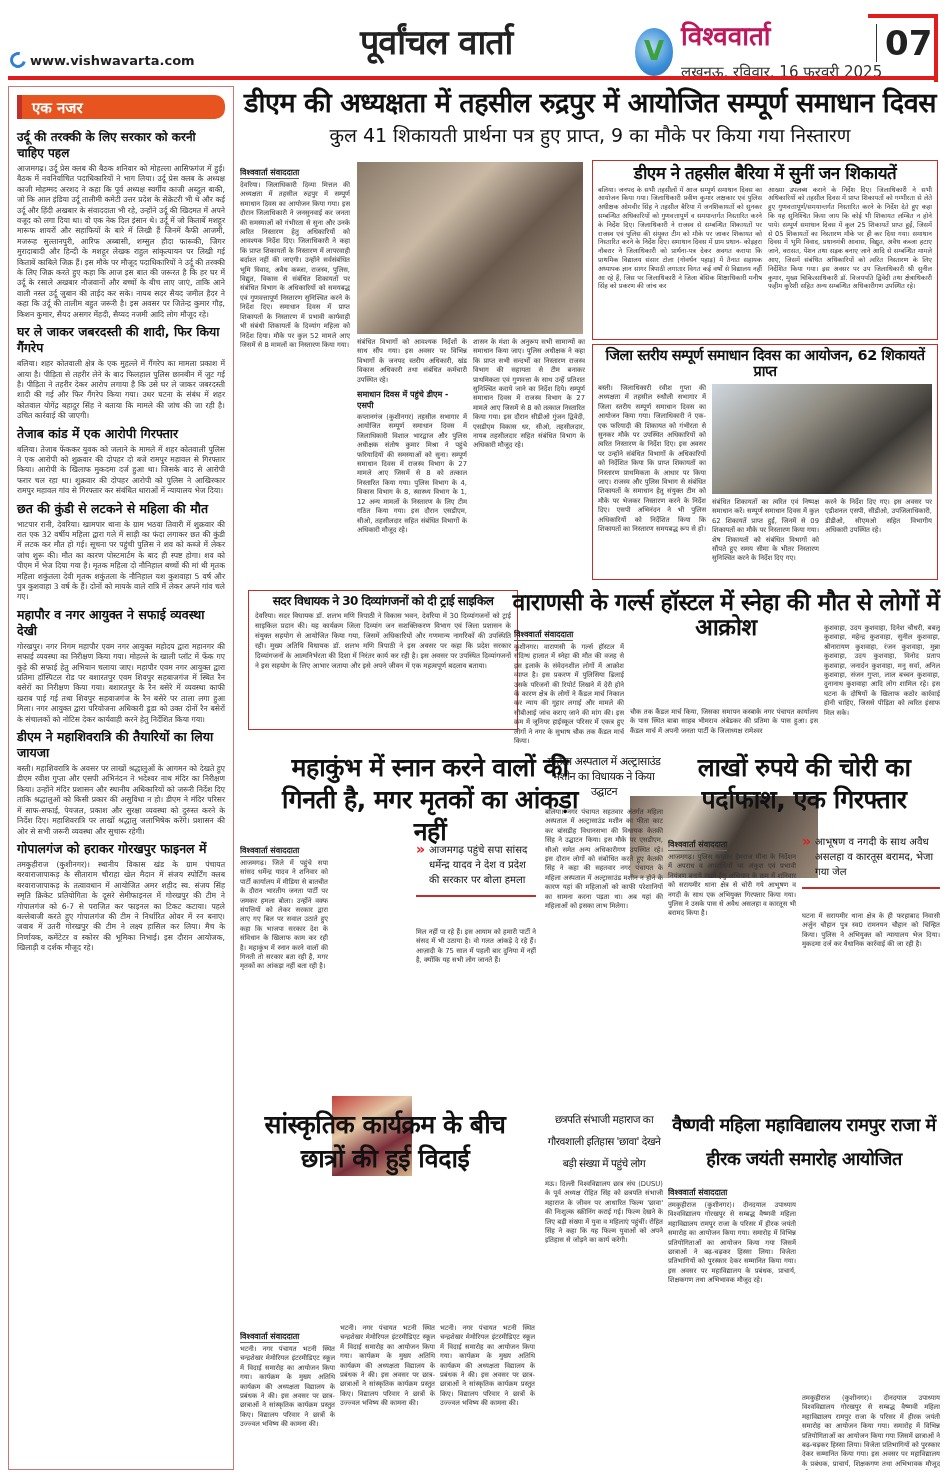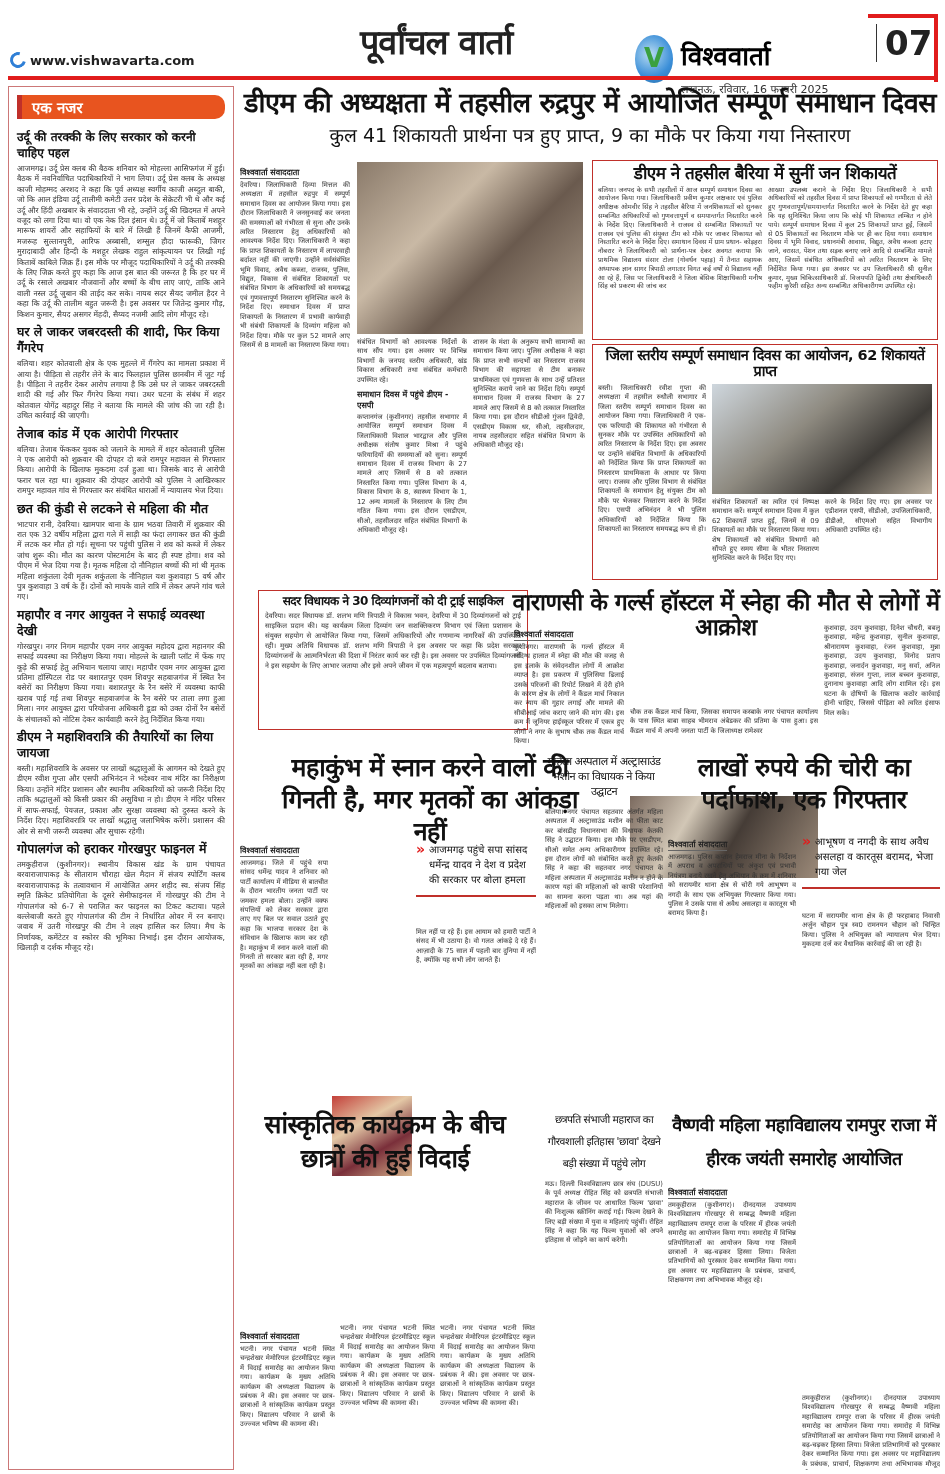--- a/index.html
+++ b/index.html
@@ -7,22 +7,22 @@
   body { font-family: "DejaVu Sans", "Liberation Sans", sans-serif; color: #1a1a1a; position: relative; }
 
   .abs { position: absolute; }
   .masthead { left: 0; top: 0; width: 945px; height: 78px; }
   .site-url { left: 10px; top: 52px; font-size: 13px; font-weight: bold; color: #222; display: flex; align-items: center; gap: 4px; }
   .ie-icon { width: 16px; height: 16px; border-radius: 50%; border: 3px solid #2f7fd6; border-right-color: transparent; display: inline-block; transform: rotate(-30deg); }
   .section-title { left: 360px; top: 18px; font-size: 34px; font-weight: bold; color: #222; letter-spacing: -1px; }
   .brand { left: 635px; top: 22px; display: flex; align-items: center; gap: 8px; }
   .brand-logo { width: 38px; height: 48px; border-radius: 50%; background: radial-gradient(circle at 40% 40%, #b9dcf2, #3a8ed8 60%, #2d6fa8); position: relative; }
   .brand-logo::after { content: "V"; position: absolute; left: 9px; top: 8px; font-size: 26px; font-weight: bold; color: #3aa040; }
-  .brand-name { font-size: 26px; font-weight: bold; color: #000000; line-height: 28px; margin-top: 20px; }
-  .brand-date { font-size: 11px; color: #333; margin-top: 11px; }
+  .brand-name { font-size: 26px; font-weight: bold; color: #be185d; line-height: 28px; }
+  .brand-date { font-size: 15px; color: #333; margin-top: 11px; }
   .page-no-box { left: 868px; top: 14px; width: 70px; height: 68px; border-top: 4px solid #e11c1c; border-right: 4px solid #e11c1c; }
   .page-no { left: 876px; top: 24px; font-size: 34px; font-weight: bold; color: #222; border-left: 1px solid #333; padding-left: 8px; line-height: 38px; }
   .red-rule { left: 8px; top: 76px; width: 930px; height: 4px; background: #e11c1c; }
 
   
   .left-col { left: 8px; top: 86px; width: 226px; height: 1384px; border: 1px solid #c77; padding: 4px 8px; overflow: hidden; }
   .ek-najar { display: inline-block; background: #e8541f; color: #fff; font-weight: bold; font-size: 15px; padding: 2px 20px 2px 10px; border-radius: 0 10px 10px 0; border-left: 5px solid #c0302a; margin: 4px 0 6px 0; width: 100%; }
   .lc-head { font-size: 12.5px; font-weight: bold; color: #111; line-height: 16px; margin: 4px 0 3px 0; }
   .lc-body { font-size: 7.6px; line-height: 10.4px; color: #333; text-align: justify; }
 
@@ -124,21 +124,21 @@
     <div style="flex:1;">
       <div class="photo p5" style="height:110px;"></div>
       <div style="display:flex; gap:6px; margin-top:4px;">
         <div class="body-text" style="flex:1; height:82px; overflow:hidden;">संबंधित शिकायतों का त्वरित एवं निष्पक्ष समाधान करें। सम्पूर्ण समाधान दिवस में कुल 62 शिकायतें प्राप्त हुईं, जिनमें से 09 शिकायतों का मौके पर निस्तारण किया गया। शेष शिकायतों को संबंधित विभागों को सौंपते हुए समय सीमा के भीतर निस्तारण सुनिश्चित करने के निर्देश दिए गए।</div>
         <div class="body-text" style="flex:1; height:82px; overflow:hidden;">करने के निर्देश दिए गए। इस अवसर पर एडीशनल एसपी, सीडीओ, उपजिलाधिकारी, डीडीओ, सीएमओ सहित विभागीय अधिकारी उपस्थित रहे।</div>
       </div>
     </div>
   </div>
 </div>
 
-<div class="abs boxed" style="left:258px; top:590px; width:270px; height:140px; padding:4px 6px; overflow:hidden;">
+<div class="abs boxed" style="left:248px; top:590px; width:270px; height:140px; padding:4px 6px; overflow:hidden;">
   <div class="headline" style="font-size:12px; margin-bottom:3px;">सदर विधायक ने 30 दिव्यांगजनों को दी ट्राई साइकिल</div>
   <div class="body-text" style="font-size:7px; line-height:10px;">देवरिया। सदर विधायक डॉ. शलभ मणि त्रिपाठी ने विकास भवन, देवरिया में 30 दिव्यांगजनों को ट्राई साइकिल प्रदान की। यह कार्यक्रम जिला दिव्यांग जन सशक्तिकरण विभाग एवं जिला प्रशासन के संयुक्त सहयोग से आयोजित किया गया, जिसमें अधिकारियों और गणमान्य नागरिकों की उपस्थिति रही। मुख्य अतिथि विधायक डॉ. शलभ मणि त्रिपाठी ने इस अवसर पर कहा कि प्रदेश सरकार दिव्यांगजनों के आत्मनिर्भरता की दिशा में निरंतर कार्य कर रही है। इस अवसर पर उपस्थित दिव्यांगजनों ने इस सहयोग के लिए आभार जताया और इसे अपने जीवन में एक महत्वपूर्ण बदलाव बताया।</div>
 </div>
 
 <div class="abs headline" style="left:512px; top:590px; width:428px; font-size:23px;">वाराणसी के गर्ल्स हॉस्टल में स्नेहा की मौत से लोगों में आक्रोश</div>
 <div class="abs" style="left:514px; top:622px; width:110px; height:122px; overflow:hidden;">
   <div class="byline">विश्ववार्ता संवाददाता</div>
   <div class="body-text">कुशीनगर। वाराणसी के गर्ल्स हॉस्टल में संदिग्ध हालात में स्नेहा की मौत की वजह से इस इलाके के संवेदनशील लोगों में आक्रोश व्याप्त है। इस प्रकरण में पुलिसिया ढिलाई उसके परिजनों की रिपोर्ट लिखने में देरी होने के कारण क्षेत्र के लोगों ने कैंडल मार्च निकाल कर न्याय की गुहार लगाई और मामले की सीबीआई जांच कराए जाने की मांग की। इस क्रम में जूनियर हाईस्कूल परिसर में एकत्र हुए लोगों ने नगर के सुभाष चौक तक कैंडल मार्च किया।</div>
 </div>
 <div class="abs photo p3" style="left:630px; top:624px; width:188px; height:82px;"></div>

